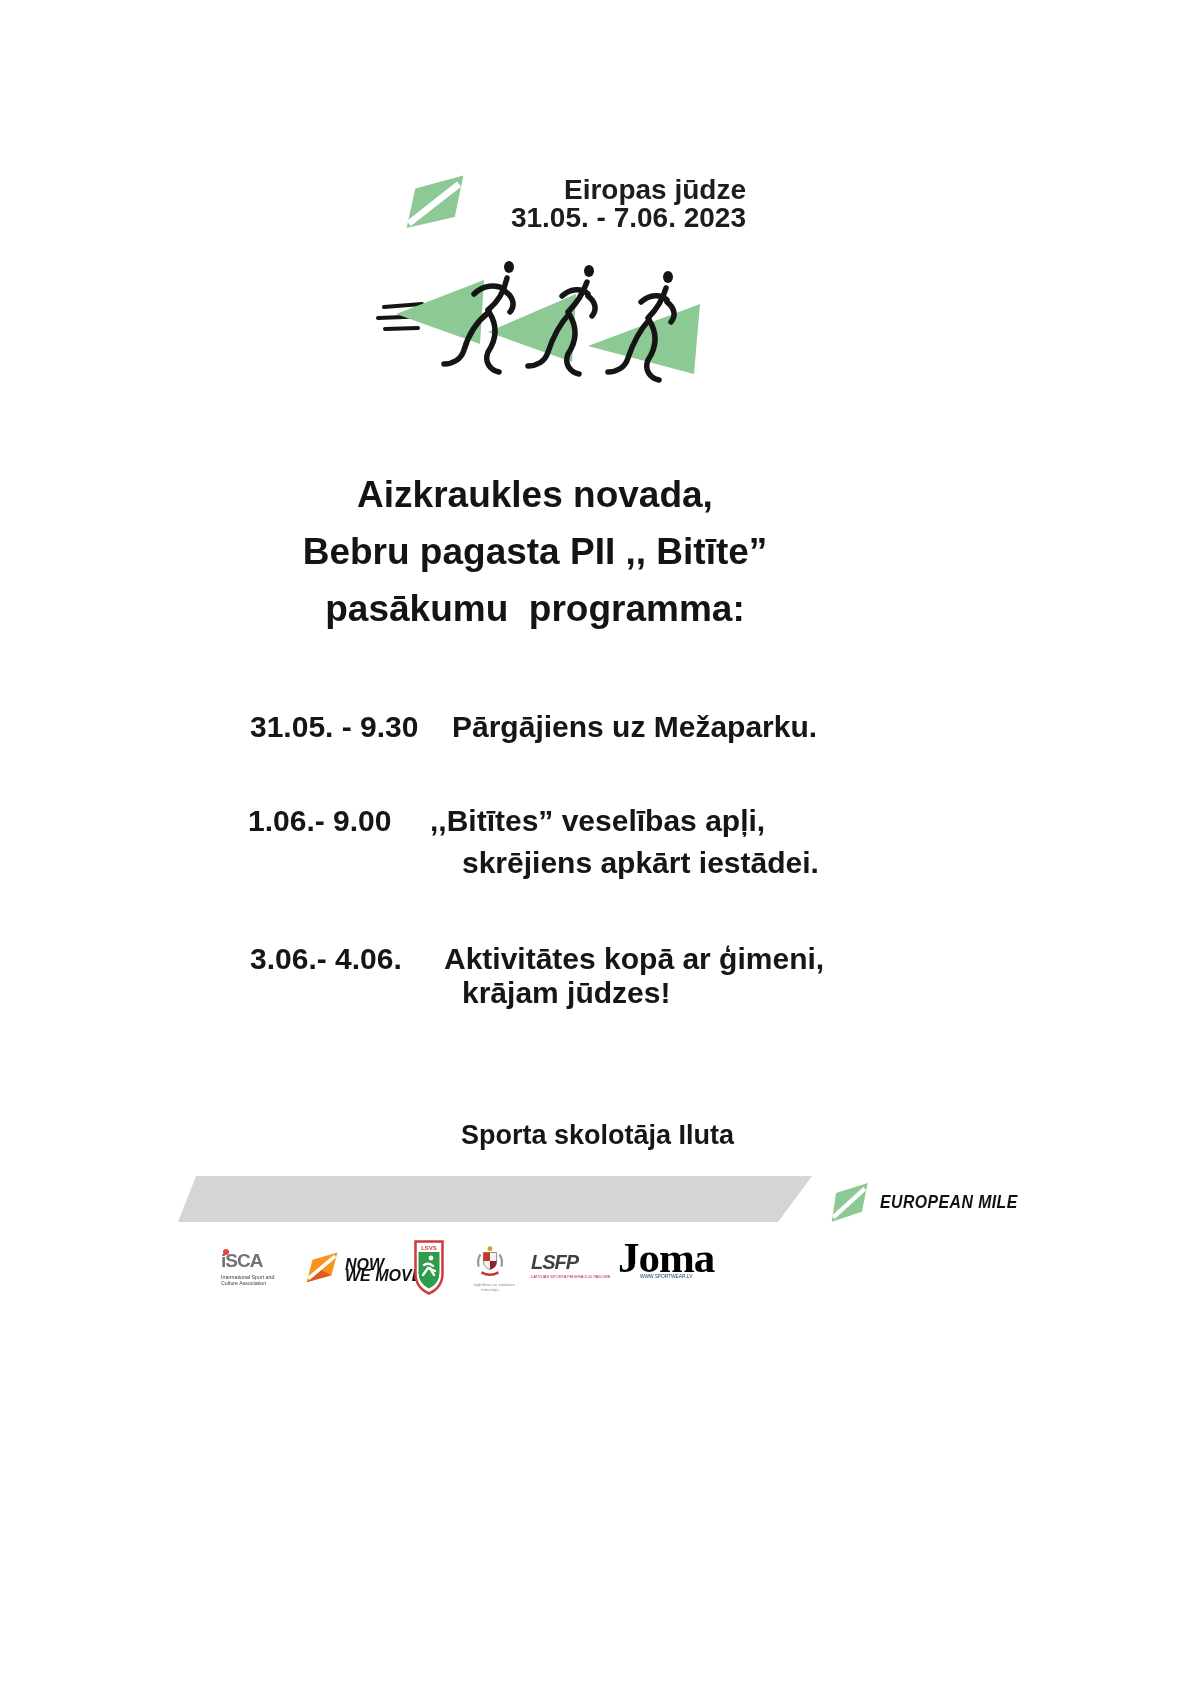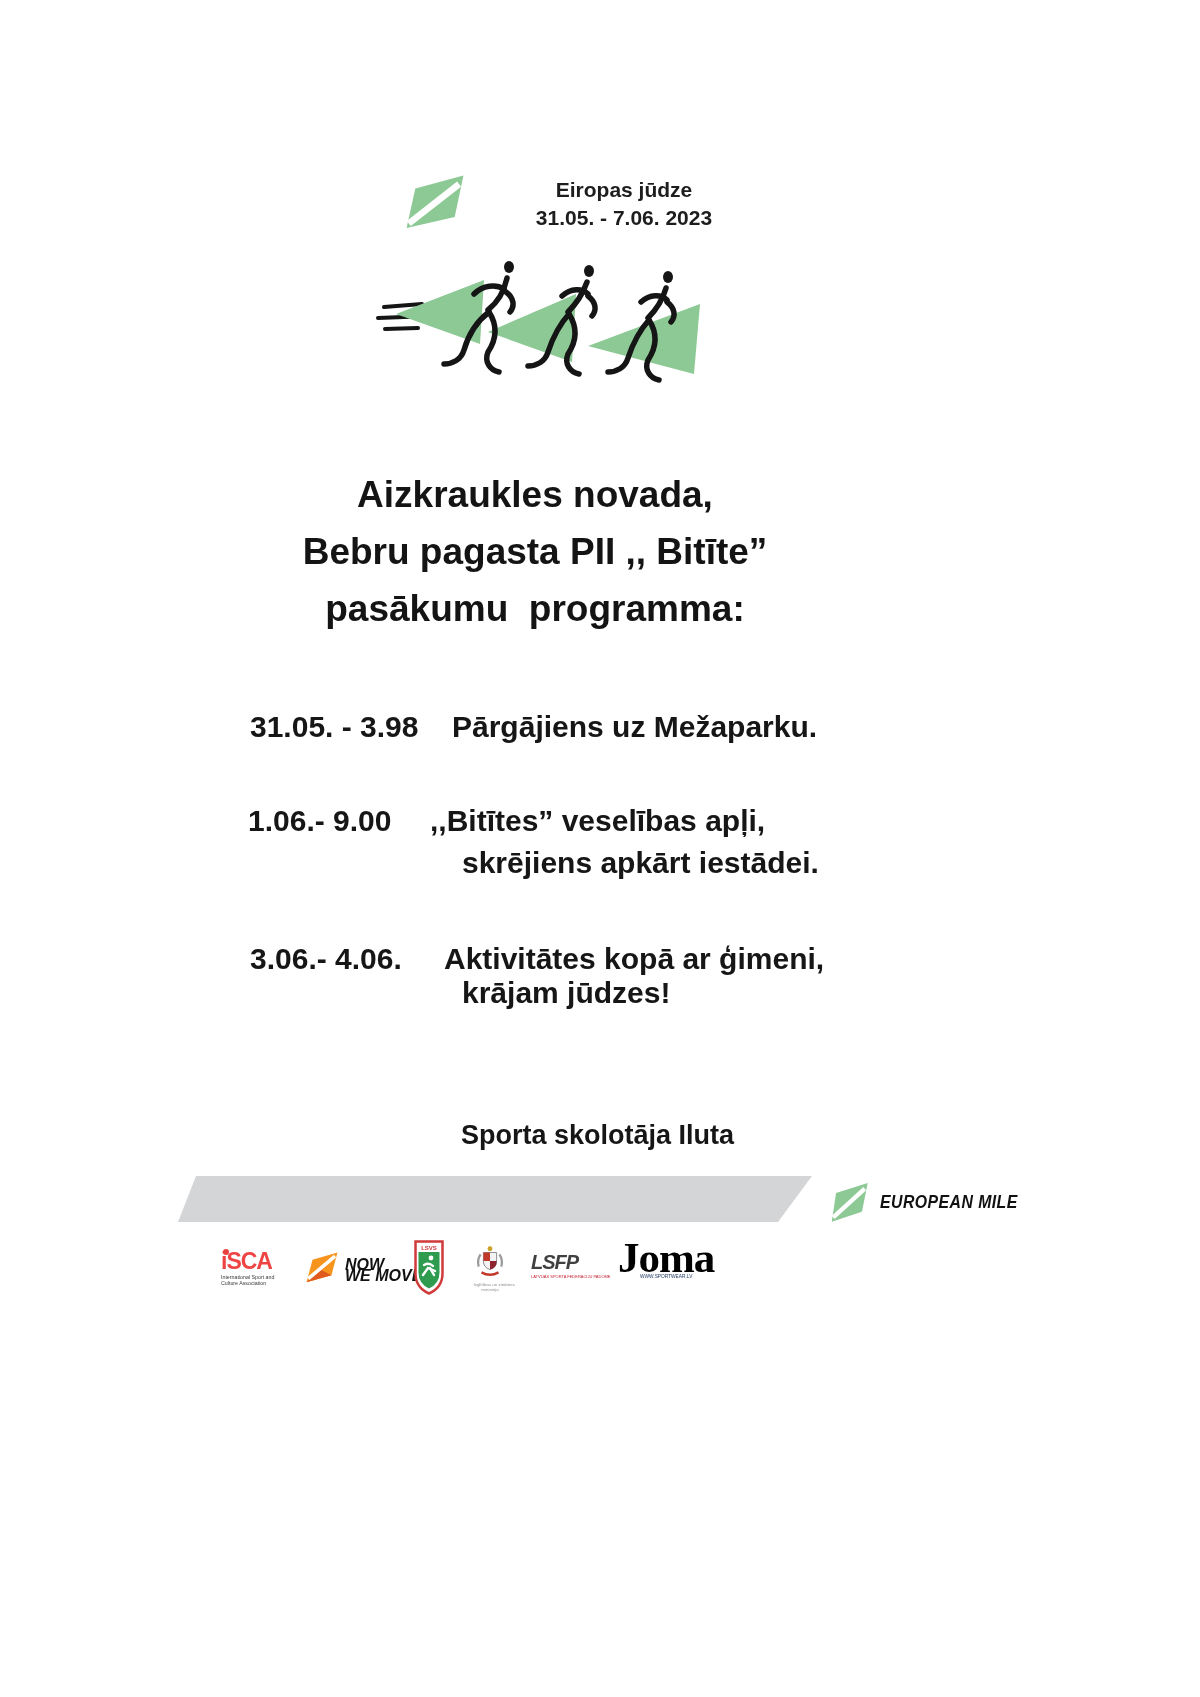--- a/index.html
+++ b/index.html
@@ -2,22 +2,22 @@
 <html><head>
 <meta charset="utf-8">
 <style>
   html,body{margin:0;padding:0;background:#ffffff;}
   .page{
     position:relative;width:1200px;height:1697px;background:#ffffff;overflow:hidden;
     font-family:"Liberation Sans",sans-serif;color:#1a1a1a;
   }
   
   .top-flag{position:absolute;left:400px;top:173px;width:70px;height:66px;}
-  .header-text{position:absolute;left:464px;top:176px;width:320px;text-align:center;
-    font-weight:bold;font-size:21px;line-height:28px;color:#1d1d1d;}
+  .header-text{position:absolute;left:426px;top:176px;width:320px;text-align:right;
+    font-weight:bold;font-size:28px;line-height:28px;color:#1d1d1d;}
   
   .runners{position:absolute;left:376px;top:252px;width:332px;height:152px;}
   
   .title-block{position:absolute;left:170px;top:466px;width:730px;text-align:center;
     font-weight:bold;font-size:37px;line-height:57px;color:#141414;}
   .title-line{white-space:pre-wrap;}
   
   .sched{position:absolute;font-weight:bold;font-size:30px;white-space:pre;color:#161616;}
   .t1{left:250px;top:710px;} .d1{left:452px;top:710px;}
   .t2{left:248px;top:804px;} .d2{left:430px;top:804px;} .d2b{left:462px;top:846px;}
@@ -27,21 +27,21 @@
   
   .banner{position:absolute;left:178px;top:1176px;width:634px;height:46px;background:#d4d5d7;
     clip-path:polygon(18px 0,100% 0,calc(100% - 34px) 100%,0 100%);}
   .em-flag{position:absolute;left:826px;top:1172px;width:46px;height:62px;}
   .em-label{position:absolute;left:880px;top:1192px;font-weight:bold;font-style:italic;
     font-size:18px;color:#111;transform:scaleX(.88);transform-origin:0 0;white-space:nowrap;letter-spacing:.5px;}
   
   .logos{position:absolute;left:0;top:1240px;width:1200px;height:70px;}
   .tiny{font-size:8px;transform-origin:0 0;white-space:nowrap;line-height:9px;}
   .isca{position:absolute;left:221px;top:8px;width:90px;}
-  .isca-word{font-weight:bold;font-size:23px;letter-spacing:-1px;color:#ef4444;line-height:26px;}
+  .isca-word{font-weight:bold;font-size:19px;letter-spacing:-1px;color:#737373;line-height:26px;}
   .isca-dot{position:absolute;left:2px;top:1px;width:6px;height:6px;background:#e8413c;border-radius:50%;}
   .isca-cap{color:#3a3a3a;transform:scale(.66);}
   .nwm{position:absolute;left:303px;top:10px;display:flex;align-items:center;gap:4px;}
   .nwm-text{font-style:italic;font-weight:bold;font-size:16px;line-height:11px;color:#111;}
   .shield{position:absolute;left:414px;top:0px;width:30px;height:56px;}
   .ministry{position:absolute;left:460px;top:4px;width:60px;text-align:center;}
   .min-cap{color:#8f8f8f;transform:scale(.55);transform-origin:center top;}
   .lsfp{position:absolute;left:531px;top:10px;}
   .lsfp-word{font-style:italic;font-weight:bold;font-size:20px;letter-spacing:-1px;color:#404040;line-height:24px;}
   .lsfp-cap{color:#c52033;transform:scale(.5);}
@@ -110,21 +110,21 @@
       </g>
     </svg>
   </div>
 
   <div class="title-block">
     <div class="title-line">Aizkraukles novada,</div>
     <div class="title-line">Bebru pagasta PII ,, Bitīte”</div>
     <div class="title-line">pasākumu  programma:</div>
   </div>
 
-  <div class="sched t1">31.05. - 3.98</div>
+  <div class="sched t1">31.05. - 9.30</div>
   <div class="sched d1">Pārgājiens uz Mežaparku.</div>
 
   <div class="sched t2">1.06.- 9.00</div>
   <div class="sched d2">,,Bitītes” veselības apļi,</div>
   <div class="sched d2b">skrējiens apkārt iestādei.</div>
 
   <div class="sched t3">3.06.- 4.06.</div>
   <div class="sched d3">Aktivitātes kopā ar ģimeni,</div>
   <div class="sched d3b">krājam jūdzes!</div>
 

